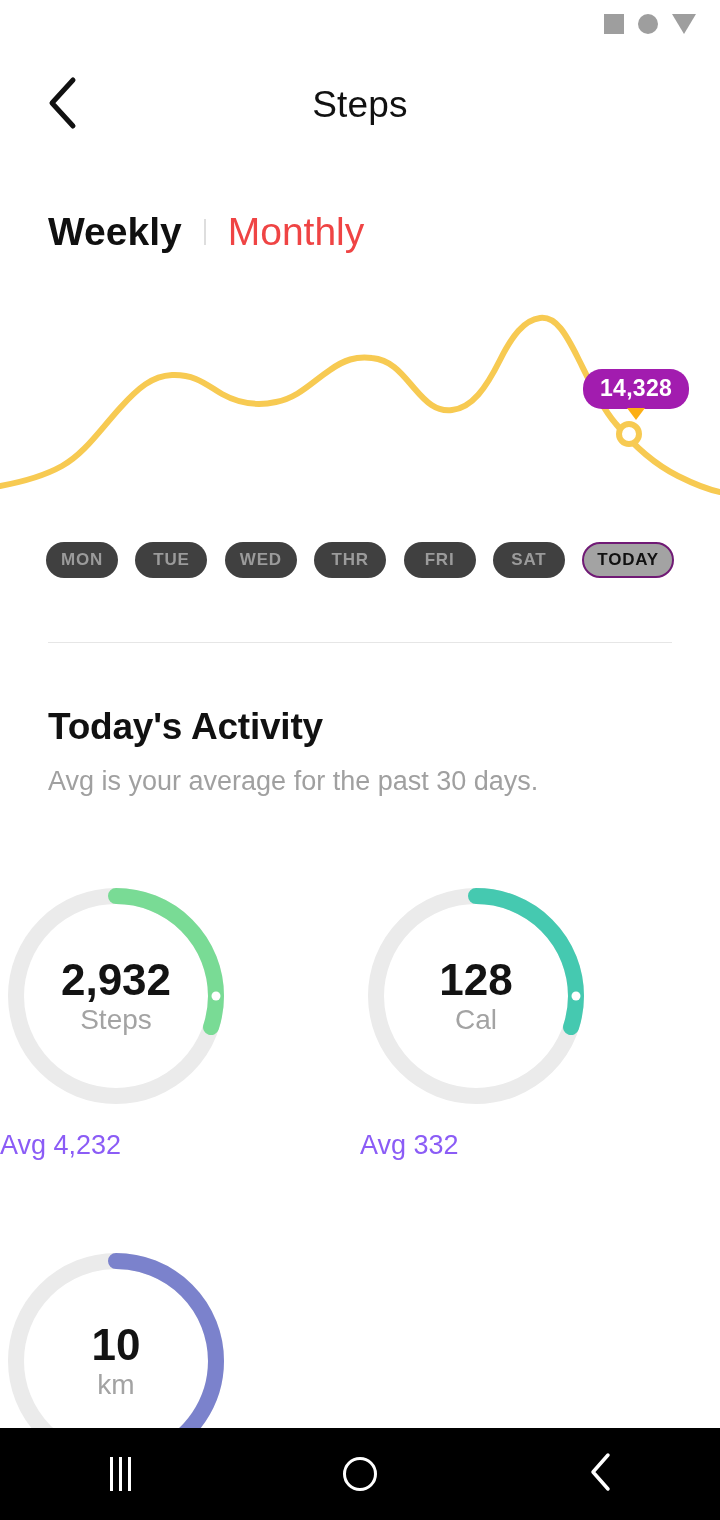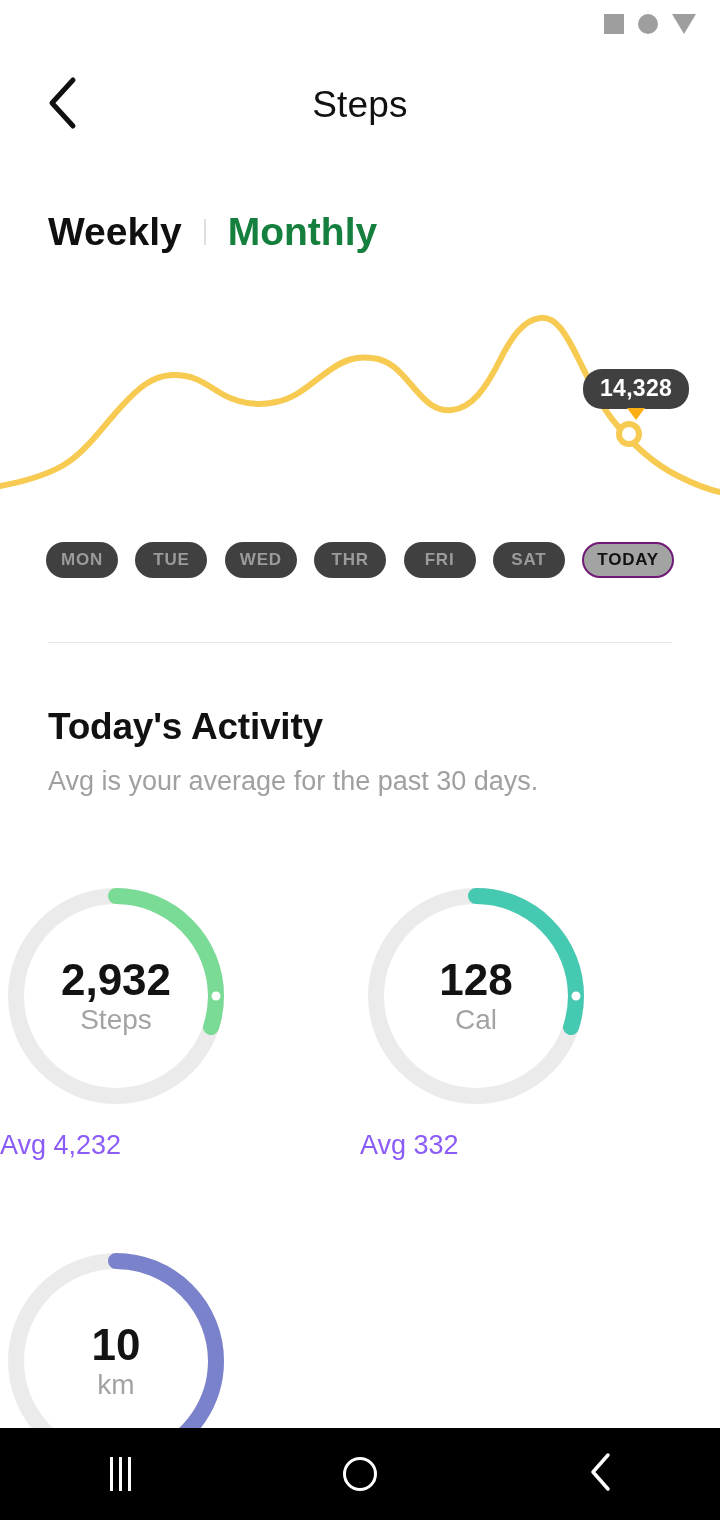--- a/index.html
+++ b/index.html
@@ -44,33 +44,33 @@
   
   .period-tabs{
     position:absolute; top:210px; left:48px;
     display:flex; align-items:center; gap:0;
   }
   .tab{
     font-size:39px; background:none; border:none; padding:0;
     font-family:"Liberation Sans", sans-serif; cursor:pointer;
   }
   .tab.active{ color:#101010; font-weight:700; }
-  .tab.inactive{ color:#15803d; font-weight:700; }
+  .tab.inactive{ color:#ef4444; font-weight:400; }
   .tab-sep{
     width:2px; height:26px; background:#dedede; margin:0 22px;
   }
 
   
   .chart-wrap{
     position:absolute; top:290px; left:0; width:720px; height:225px;
   }
   .chart-wrap svg{ display:block; }
   .tooltip{
     position:absolute; left:583px; top:369px;
-    background:#404040; color:#ffffff;
+    background:#a21caf; color:#ffffff;
     border-radius:19px;
     padding:8px 17px 9px;
     font-size:23px; font-weight:700; letter-spacing:.3px;
     line-height:1;
   }
   .tooltip::after{
     content:""; position:absolute;
     left:44px; bottom:-11px;
     width:0; height:0;
     border-left:9px solid transparent;

